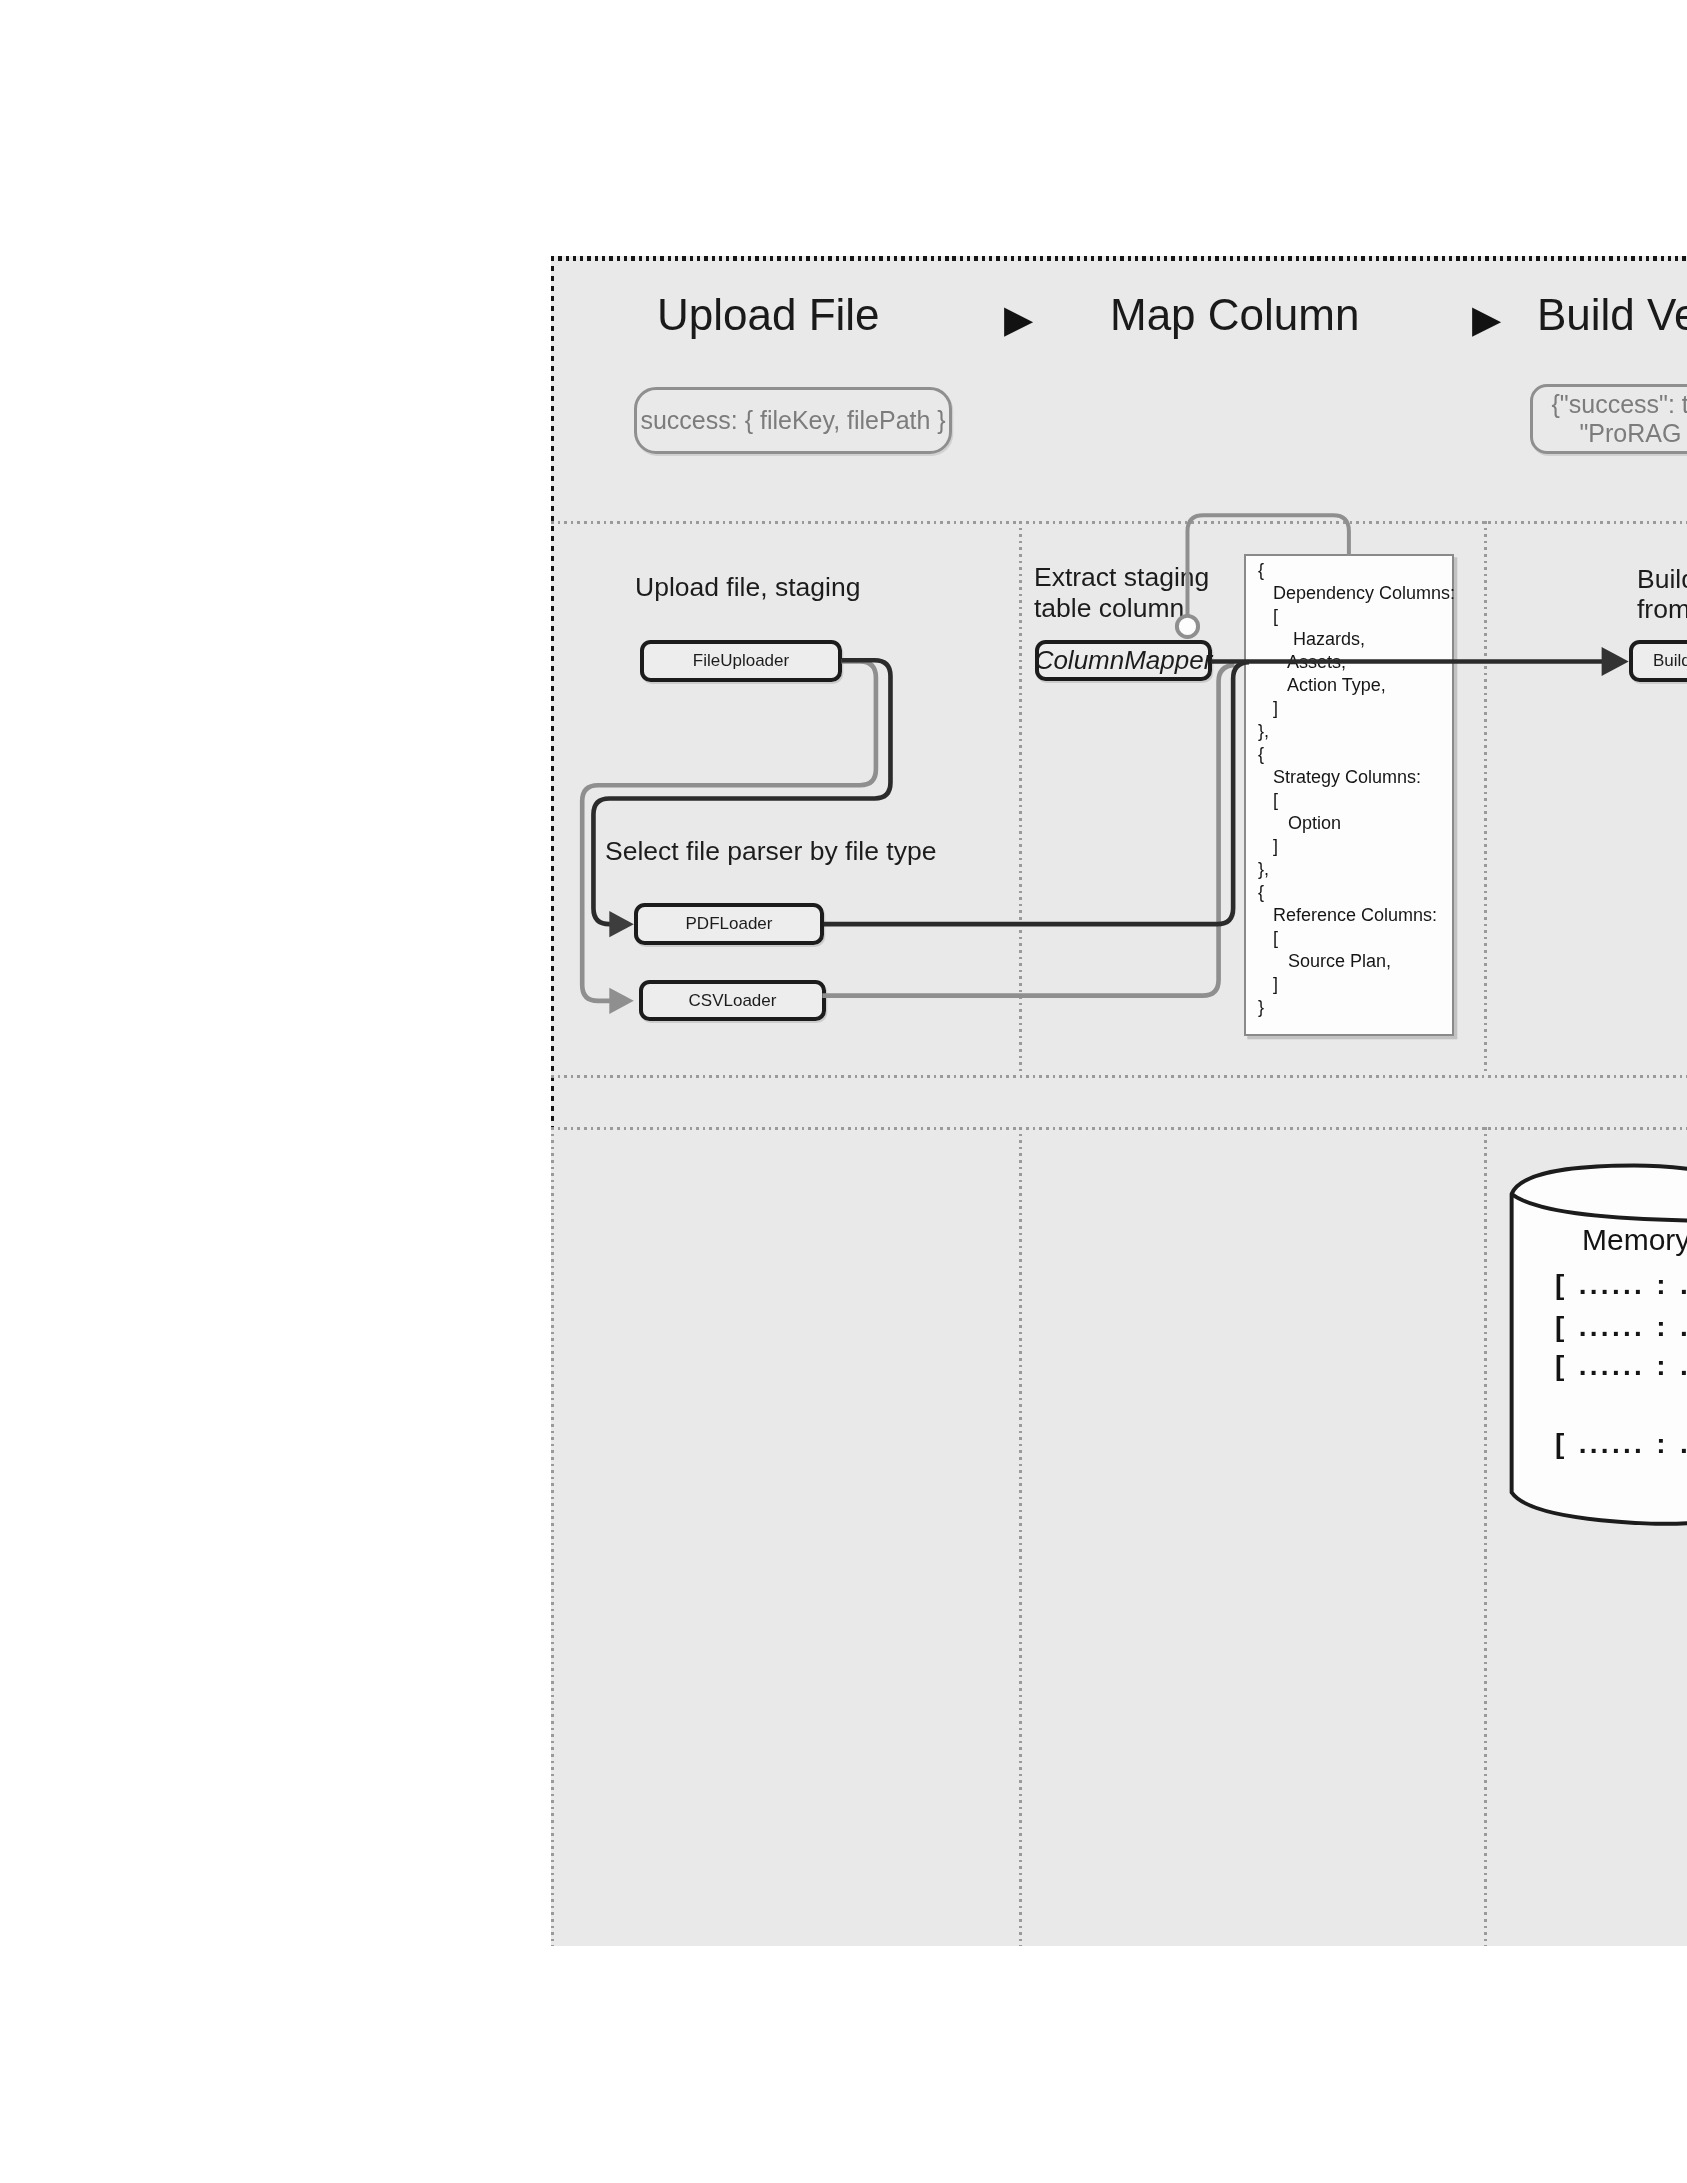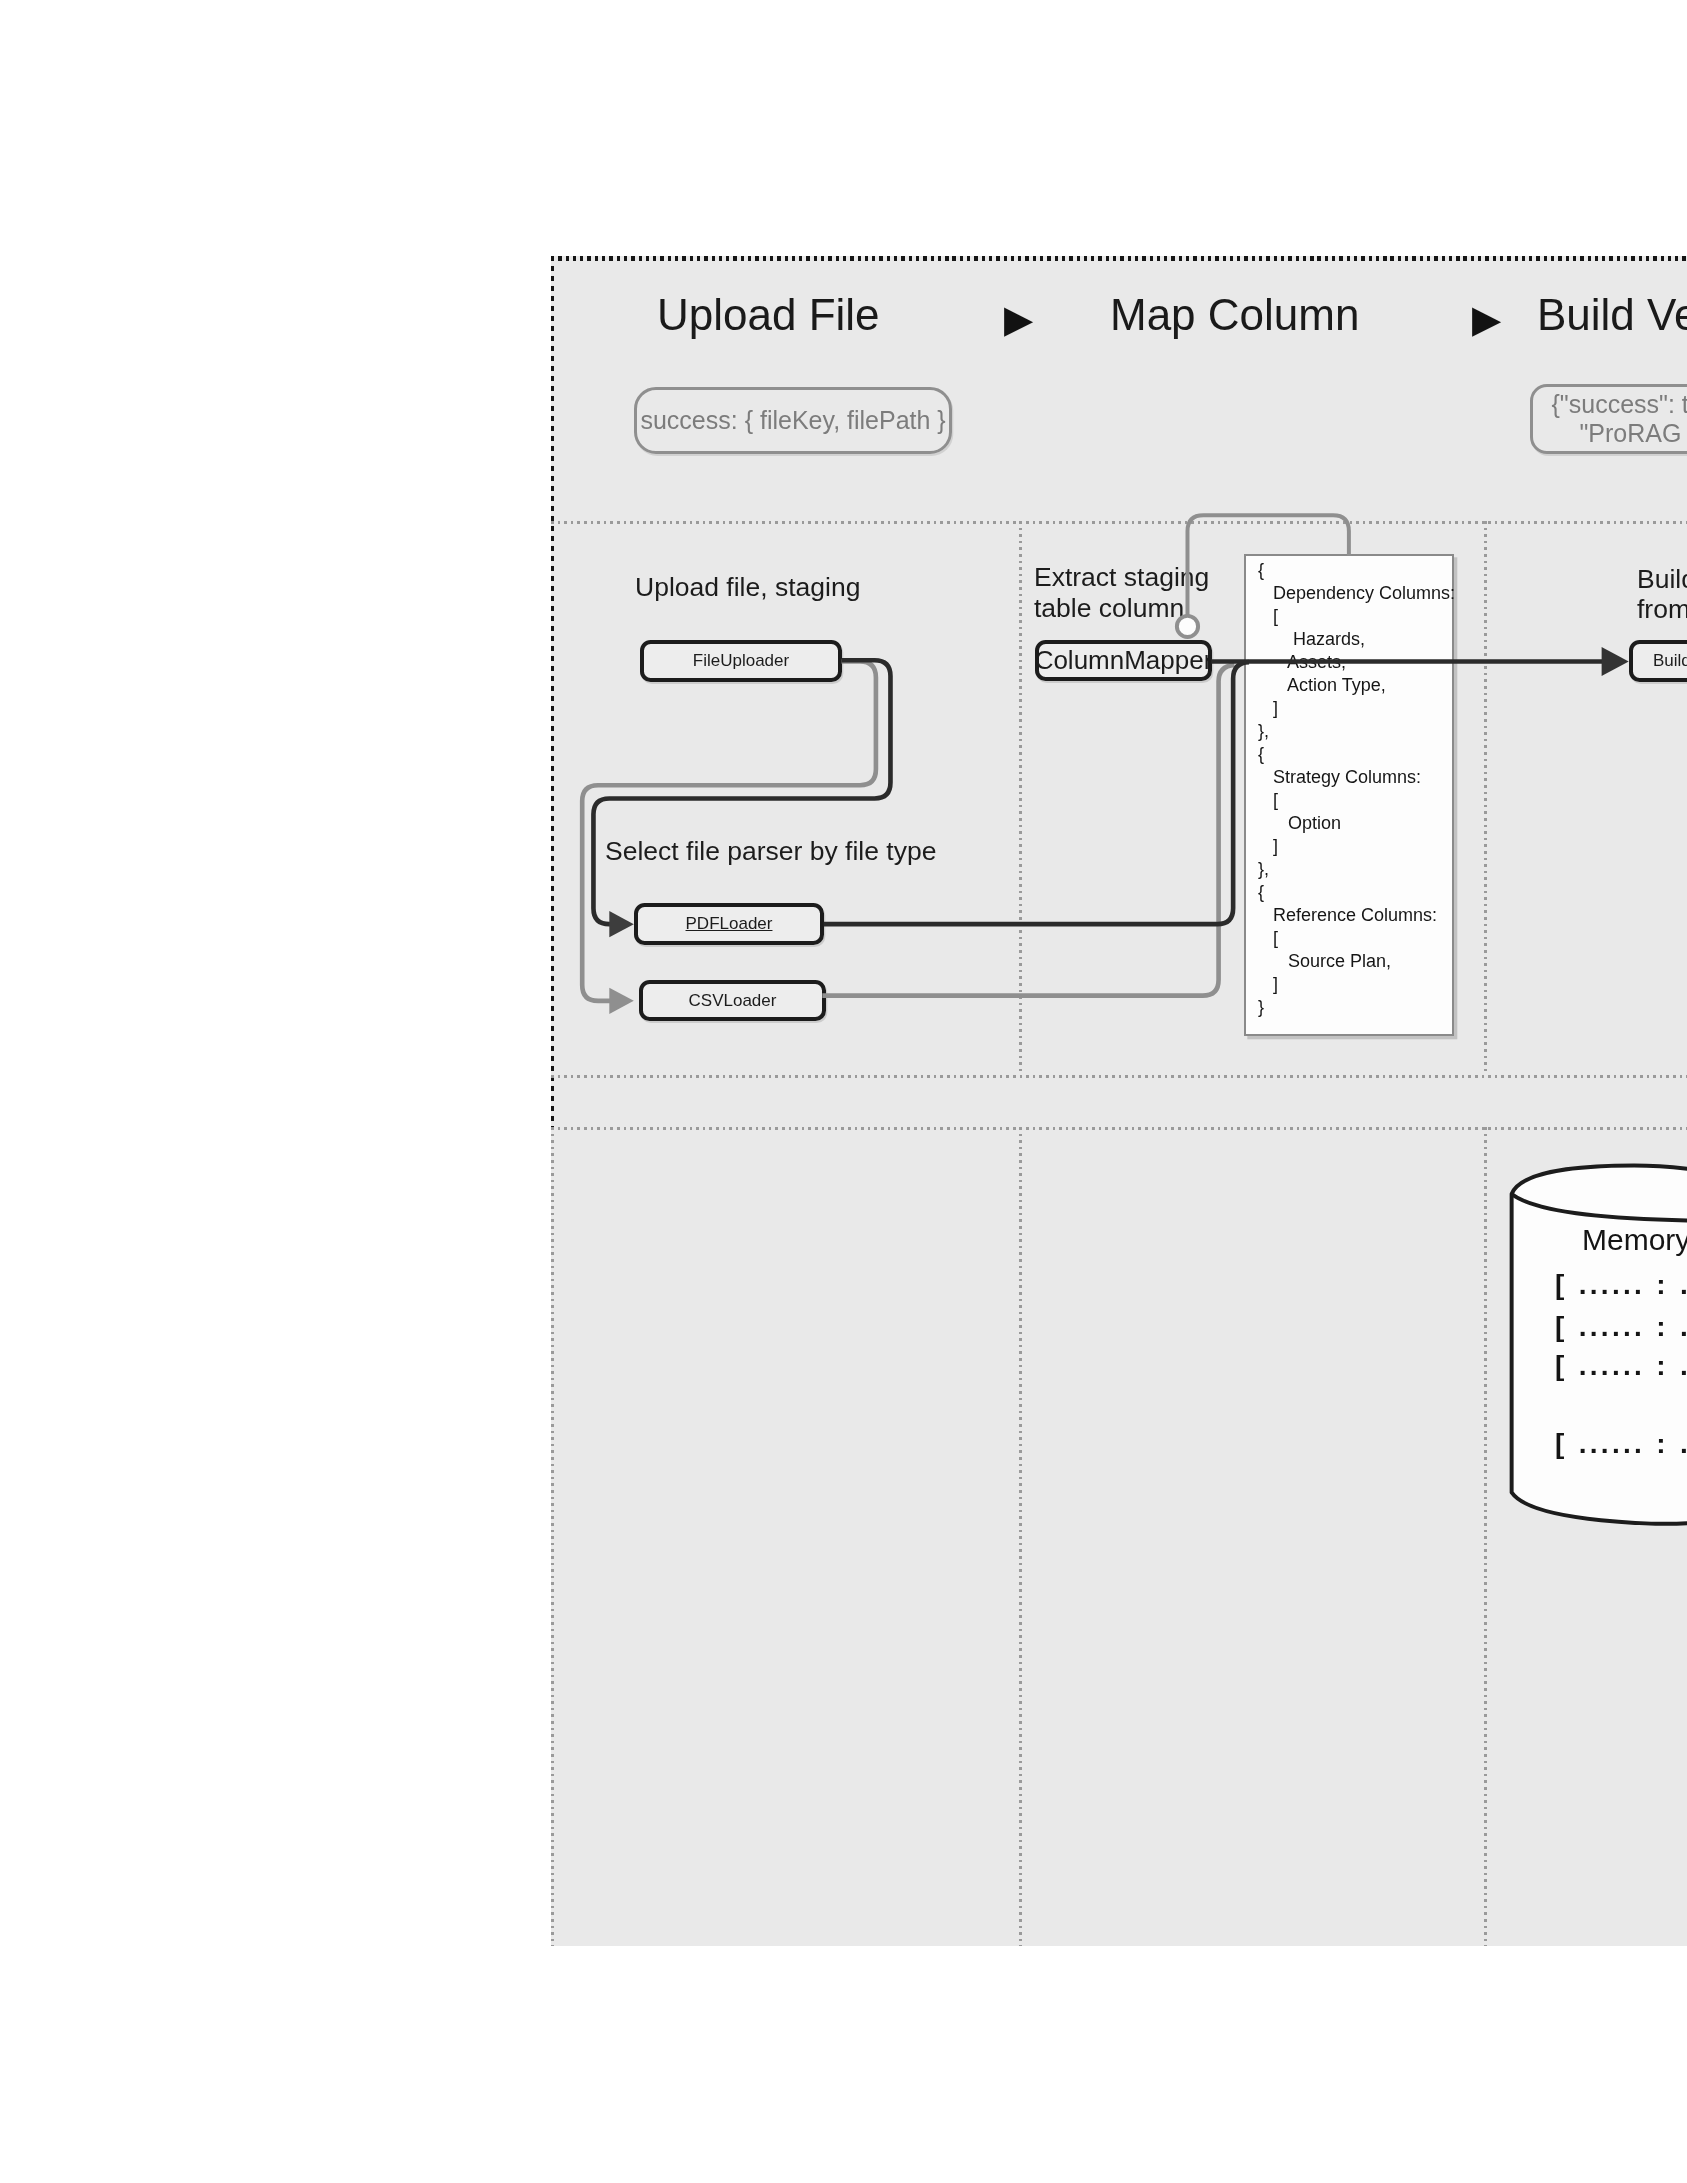--- a/index.html
+++ b/index.html
@@ -80,30 +80,30 @@
     <div class="badge right-badge" style="left:979px; top:128px; width:370px; height:64px;">
       <span class="line1">{"success": tru</span>
       <span class="line2">"ProRAG st</span>
     </div>
 
     <div class="note" style="left:84px; top:316px;">Upload file, staging</div>
     <div class="node" style="left:89px; top:384px; width:202px; height:42px;">
       <span>FileUploader</span>
     </div>
     <div class="note" style="left:54px; top:580px;">Select file parser by file type</div>
-    <div class="node" style="left:83px; top:647px; width:190px; height:42px;text-decoration:underline;">
+    <div class="node" style="left:83px; top:647px; width:190px; height:42px;">
       <span>PDFLoader</span>
     </div>
     <div class="node" style="left:88px; top:724px; width:187px; height:41px;">
       <span>CSVLoader</span>
     </div>
 
     <div class="note" style="left:483px; top:306px;">Extract staging</div>
     <div class="note" style="left:483px; top:337px;">table column</div>
-    <div class="node bold-border" style="left:484px; top:384px; width:177px; height:41px; font-size:26px;">
+    <div class="node bold-border" style="left:484px; top:384px; width:177px; height:41px; font-size:26px;font-style:italic;">
       <span>ColumnMapper</span>
     </div>
     <div class="schema-box"></div>
     <pre class="schema-pre">{
    Dependency Columns:
    [
        Hazards,
       Assets,
       Action Type,
    ]

